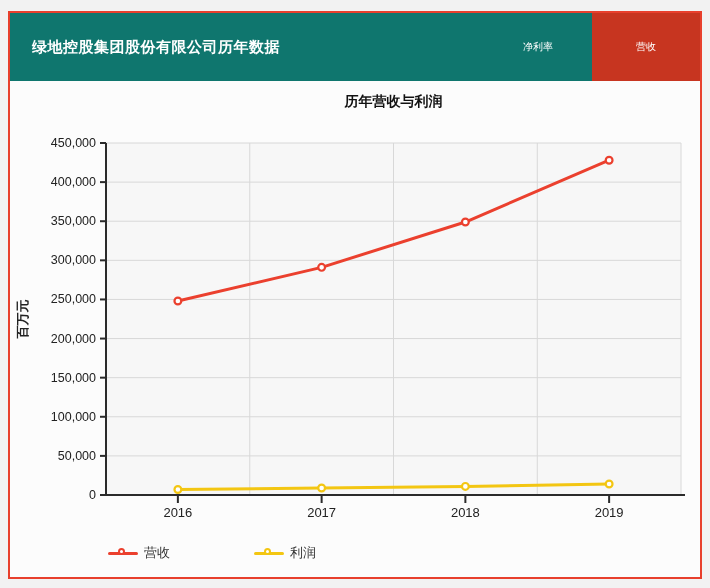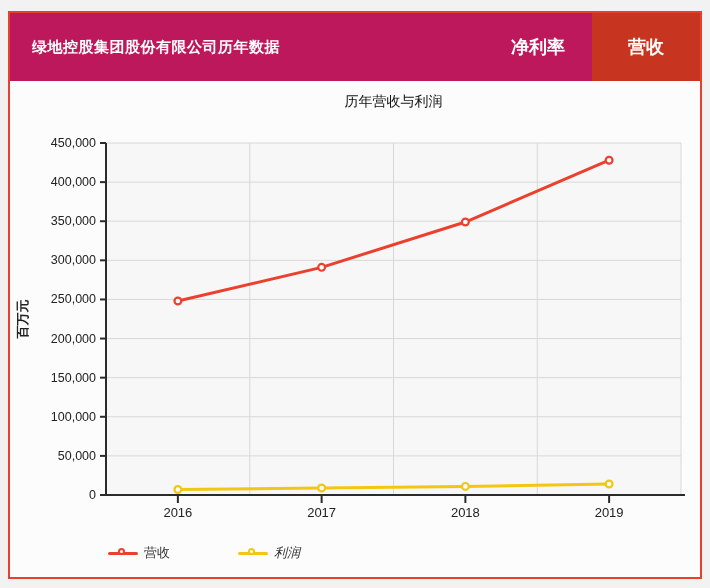--- a/index.html
+++ b/index.html
@@ -9,43 +9,43 @@
     font-family:"Liberation Sans","DejaVu Sans",sans-serif;
     position:relative; overflow:hidden;
   }
   .card {
     position:absolute; left:8px; top:11px; width:694px; height:568px;
     background:#fcfcfc;
     border:2px solid #e8402d;
   }
   .header-bar {
     position:absolute; left:0; top:0; width:100%; height:68px;
-    background:#be185d; display:flex; align-items:stretch;
+    background:#0f766e; display:flex; align-items:stretch;
   }
   .header-title {
     flex:1; display:flex; align-items:center; padding-left:22px;
     color:#ffffff; font-size:15px; font-weight:bold; letter-spacing:0.5px;
   }
   .tabs { display:flex; align-items:stretch; }
   .tab {
     width:108px; display:flex; align-items:center; justify-content:center;
-    color:#ffffff; font-size:18px; font-weight:bold; cursor:pointer;
+    color:#ffffff; font-size:10px; font-weight:normal; cursor:pointer;
   }
   .tab.active { background:#c73520; }
   .chart-title {
     position:absolute; left:96px; top:80px; width:575px;
-    text-align:center; font-size:14px; font-weight:normal; color:#111;
+    text-align:center; font-size:14px; font-weight:bold; color:#111;
   }
   #chart-svg { position:absolute; left:0; top:0; pointer-events:none; }
   .legend { position:absolute; left:0; top:531px; width:100%; height:20px; }
   .legend-item {
     position:absolute; top:0; display:flex; align-items:center; cursor:pointer;
   }
   .legend-item.l0 { left:98px; }
-  .legend-item.l1 { left:228px;font-style:italic; }
+  .legend-item.l1 { left:244px; }
   .legend-line { position:relative; width:30px; height:3px; border-radius:2px; }
   .legend-dot {
     position:absolute; left:10px; top:-4px; width:7px; height:7px;
     border-radius:50%; background:#fff; border-width:2px; border-style:solid;
   }
   .legend-label { margin-left:6px; font-size:13px; color:#333; }
 </style>
 </head>
 <body>
 

